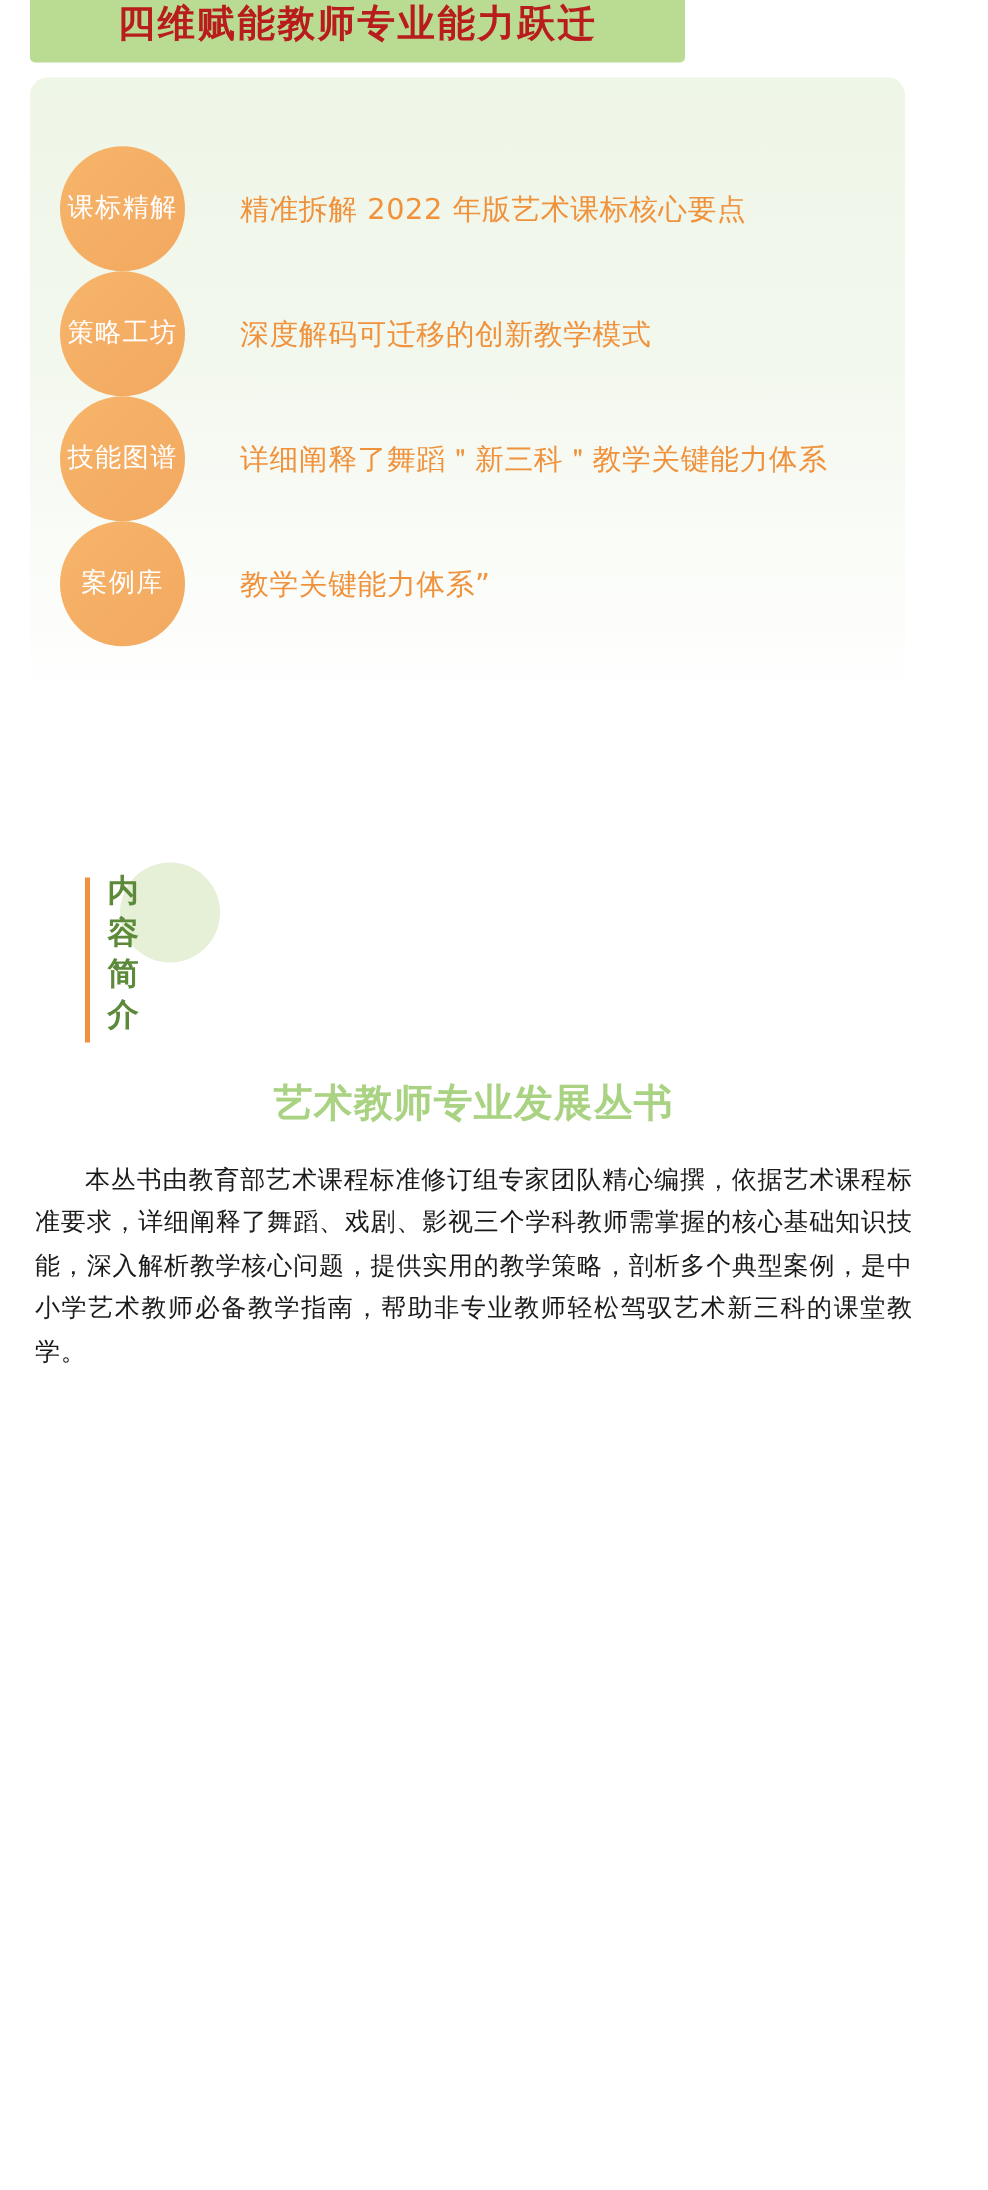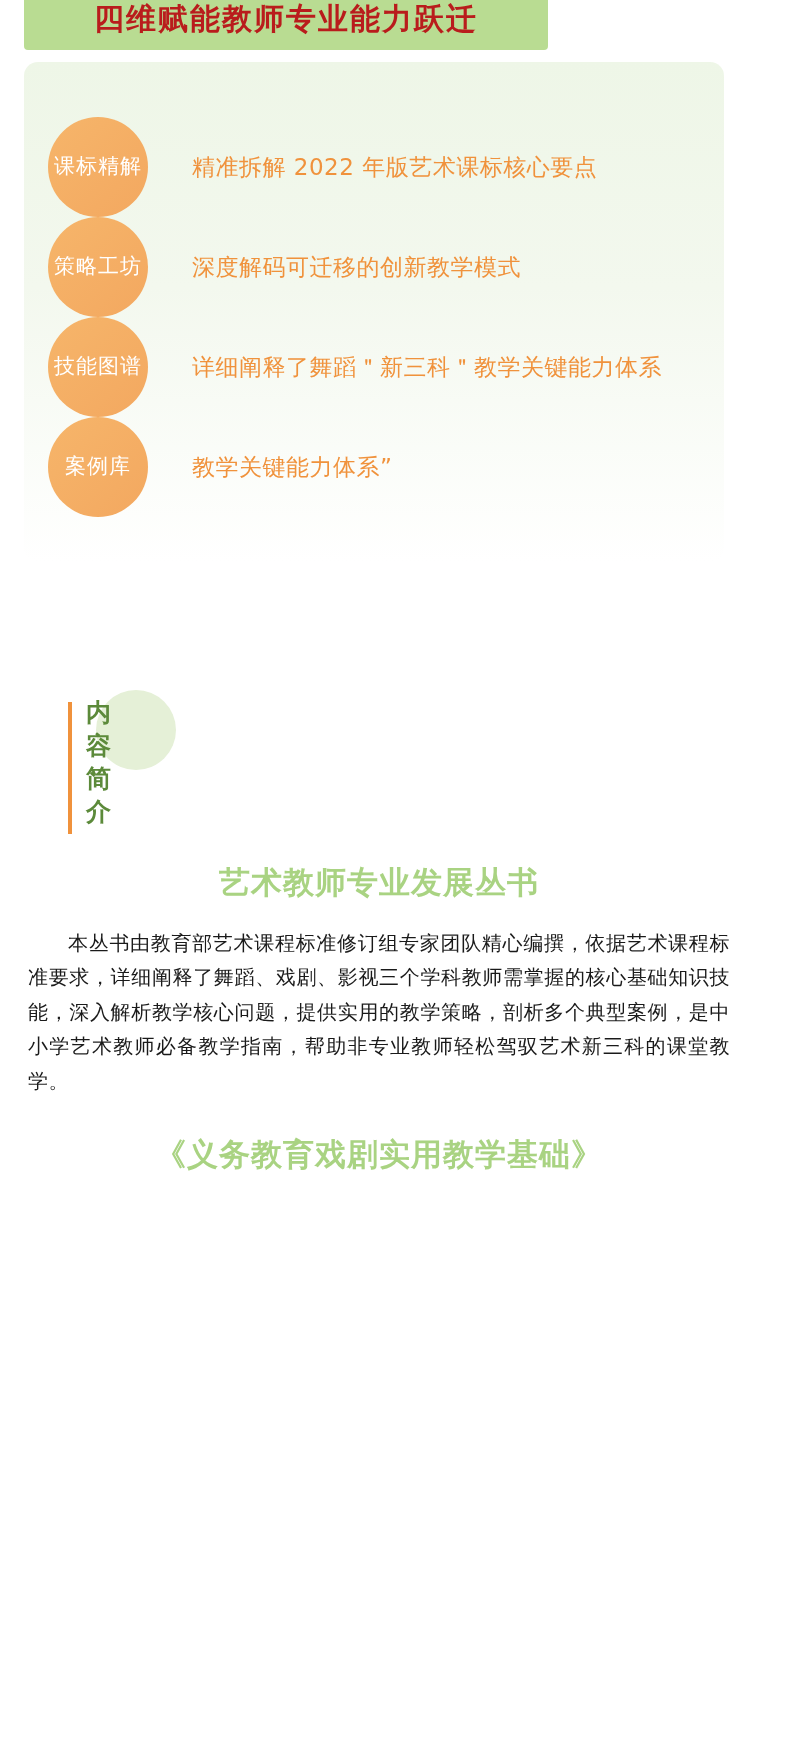--- a/index.html
+++ b/index.html
@@ -215,16 +215,15 @@
 
 <div class="section-mark">
   <div class="dot"></div>
   <div class="bar"></div>
   <div class="vtext">内容简介</div>
 </div>
 
 <div class="content">
   <h2 class="series-title">艺术教师专业发展丛书</h2>
   <p class="paragraph">本丛书由教育部艺术课程标准修订组专家团队精心编撰，依据艺术课程标准要求，详细阐释了舞蹈、戏剧、影视三个学科教师需掌握的核心基础知识技能，深入解析教学核心问题，提供实用的教学策略，剖析多个典型案例，是中小学艺术教师必备教学指南，帮助非专业教师轻松驾驭艺术新三科的课堂教学。</p>
-  <h2 class="book-title">《义务教育戏剧实用教学基础》</h2>
 </div>
 
 <div class="fade-bottom"></div>
 
 </body></html>

